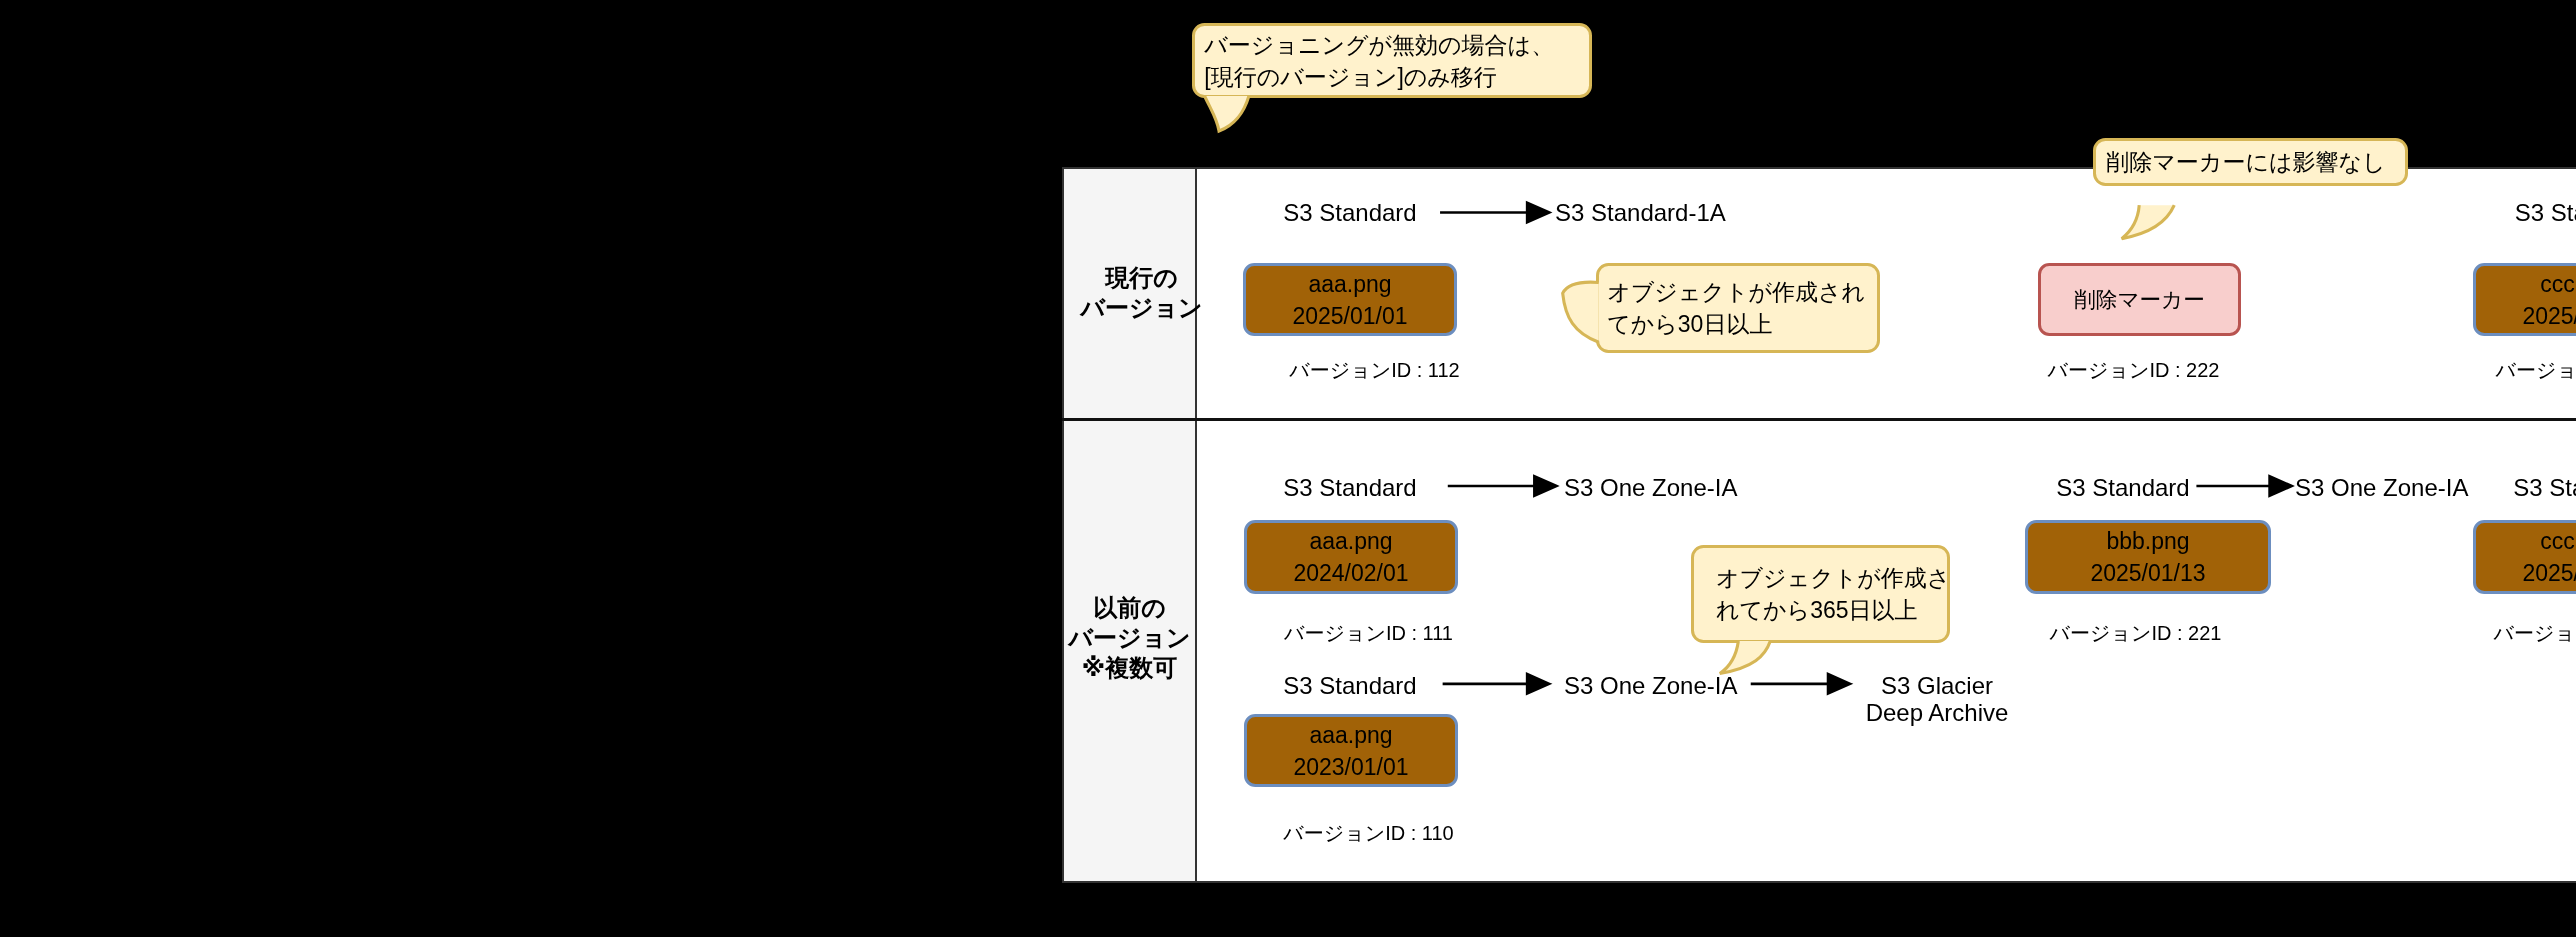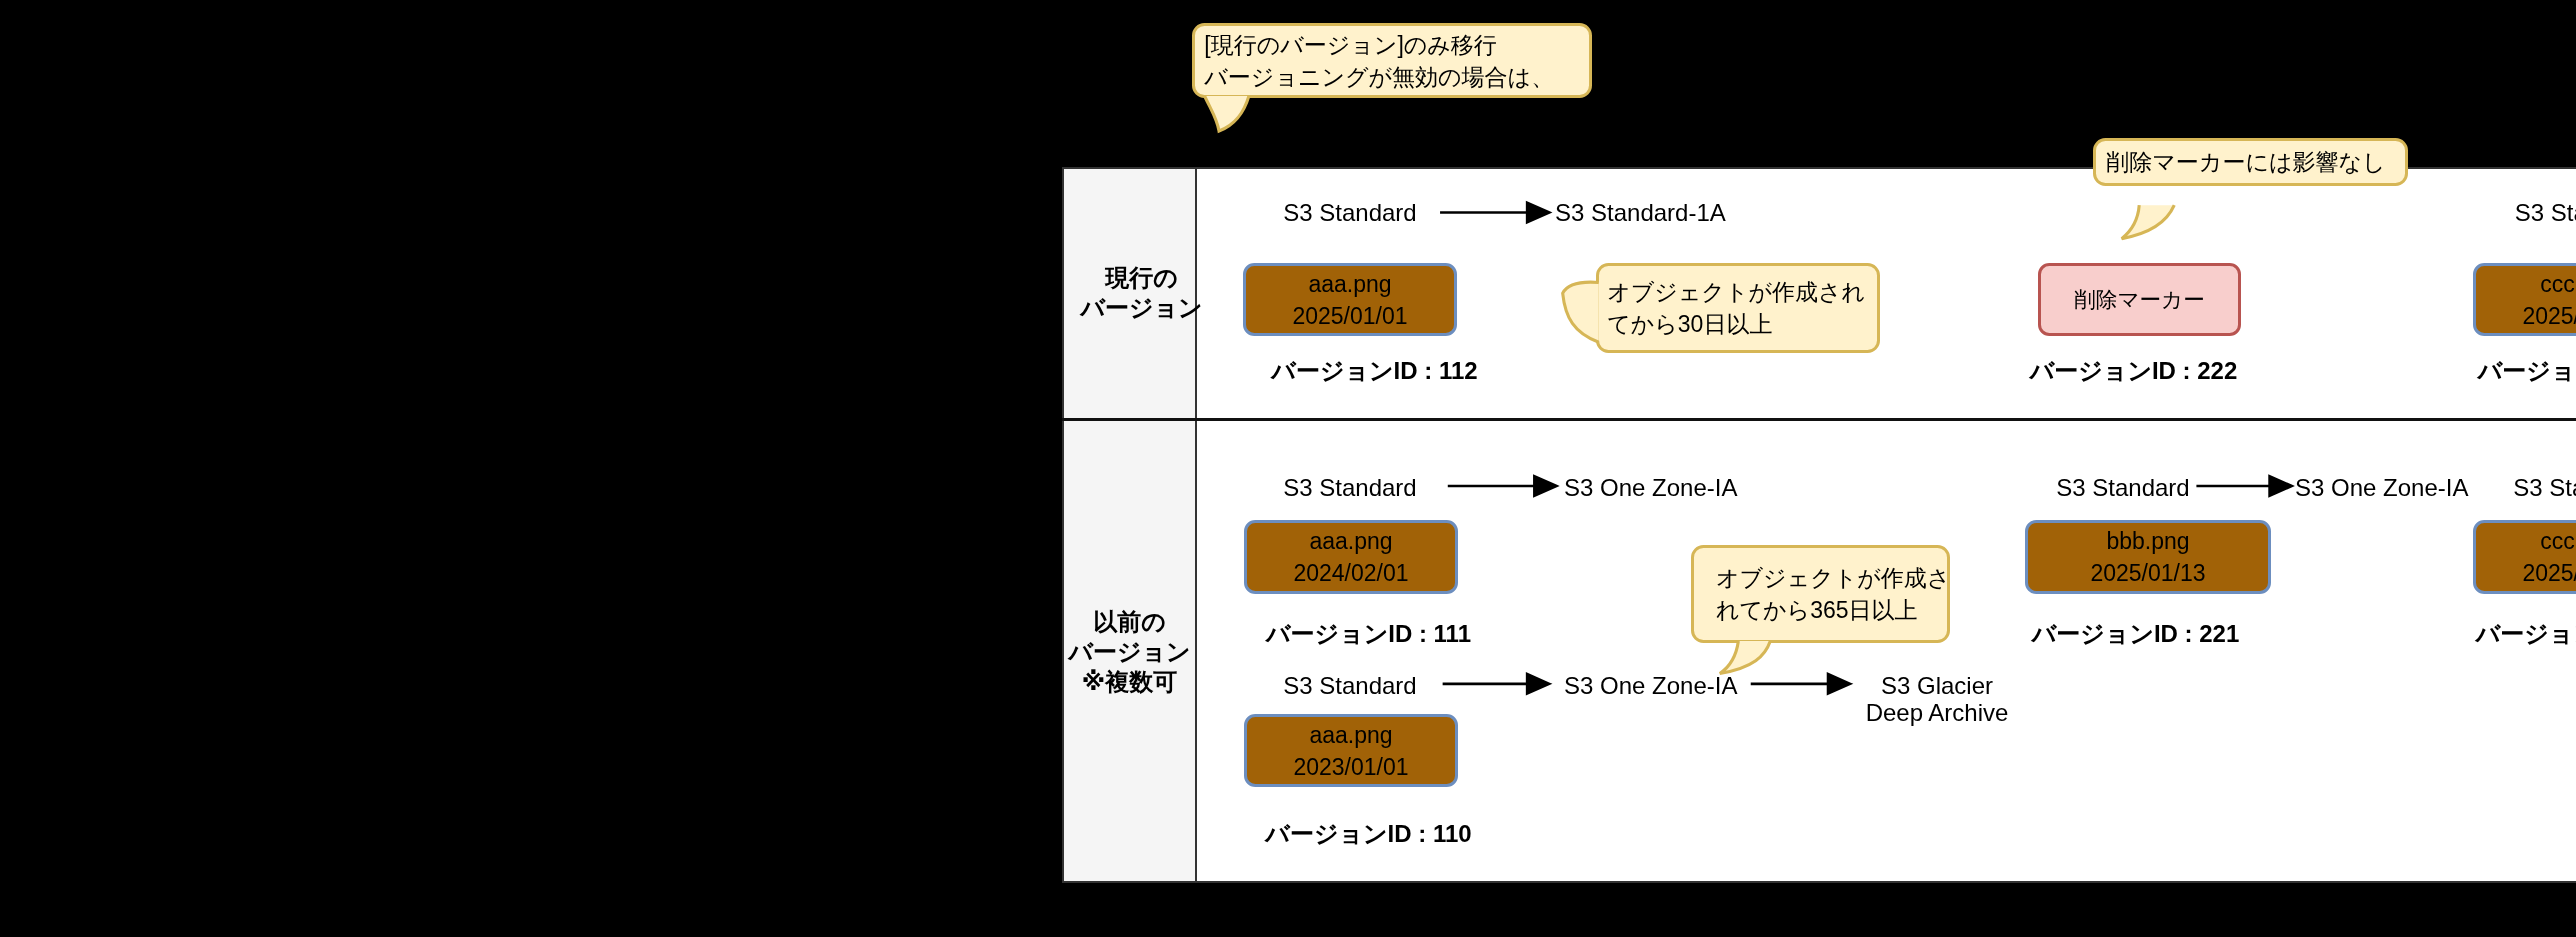--- a/index.html
+++ b/index.html
@@ -16,39 +16,39 @@
   #rowdiv{left:1062px;top:418px;width:1640px;height:3.1px;background:#111;}
   
   .sclabel{font-size:24px;line-height:27px;white-space:nowrap;}
   .ctr{text-align:center;}
   
   .objbox{box-sizing:border-box;border-radius:11.3px;display:flex;flex-direction:column;align-items:center;justify-content:center;
     font-size:23px;line-height:32px;}
   .blue{background:#a16207;border:3.1px solid #6c8ebf;}
   .red{background:#f8cecc;border:3.1px solid #b85450;}
   
-  .vid{font-weight:bold;font-size:24px;line-height:27px;text-align:center;white-space:nowrap;}
+  .vid{font-weight:normal;font-size:20px;line-height:27px;text-align:center;white-space:nowrap;}
   
   .note{box-sizing:border-box;background:#fff2cc;border:3.1px solid #d6b656;border-radius:12.4px;
     display:flex;flex-direction:column;justify-content:center;font-size:23px;line-height:32px;white-space:nowrap;}
   #svgov{left:0;top:0;width:2741px;height:938px;pointer-events:none;z-index:10;}
 </style>
 </head>
 <body>
 
 <div id="canvas">
 
   <div class="abs" id="tbl"></div>
   <div class="abs" id="hdrcol"></div>
 
   <div class="abs hdrcell" style="top:170px;height:246px;padding-left:12px;">
     <span>現行の</span>
     <span>バージョン</span>
   </div>
-  <div class="abs hdrcell" style="top:422px;height:460px;">
+  <div class="abs hdrcell" style="top:408px;height:460px;">
     <span>以前の</span>
     <span>バージョン</span>
     <span>※複数可</span>
   </div>
   <div class="abs" id="rowdiv"></div>
 
   <div class="abs sclabel ctr" style="left:1247px;top:199px;width:206px;">S3 Standard</div>
   <div class="abs sclabel" style="left:1555px;top:199px;width:309px;">S3 Standard-1A</div>
 
   <div class="abs objbox blue" style="left:1243px;top:263px;width:214px;height:73px;">
@@ -112,22 +112,22 @@
     <div>S3 Glacier</div>
     <div>Deep Archive</div>
   </div>
   <div class="abs objbox blue" style="left:1244px;top:714px;width:214px;height:73px;">
     <span>aaa.png</span>
     <span>2023/01/01</span>
   </div>
   <div class="abs vid" style="left:1255px;top:820px;width:227px;">バージョンID : 110</div>
 
   <div class="abs note" style="left:1192px;top:23px;width:400px;height:75px;padding-left:9.3px;font-size:23px;">
+    <span>バージョニングが無効の場合は、</span>
     <span>[現行のバージョン]のみ移行</span>
-    <span>バージョニングが無効の場合は、</span>
   </div>
 
   <svg id="svgov" class="abs" viewBox="0 0 5320 1820">
 
     <path d="M 2338 186 C 2352 216, 2362 230, 2366 254 C 2400 241, 2415 216, 2424 186" fill="#fff2cc" stroke="#d6b656" stroke-width="6"></path>
     <path d="M 4152 398 C 4150 425, 4137 448, 4118 463 C 4178 452, 4207 428, 4220 398" fill="#fff2cc" stroke="#d6b656" stroke-width="6"></path>
     <path d="M 3103 548 C 3064 545, 3041 553, 3033 569 C 3038 616, 3055 646, 3103 664" fill="#fff2cc" stroke="#d6b656" stroke-width="6"></path>
     <path d="M 3374 1244 C 3370 1273, 3359 1293, 3338 1307 C 3403 1296, 3426 1273, 3436 1244" fill="#fff2cc" stroke="#d6b656" stroke-width="6"></path>
 
     <g stroke="#000" stroke-width="5" fill="#000">

